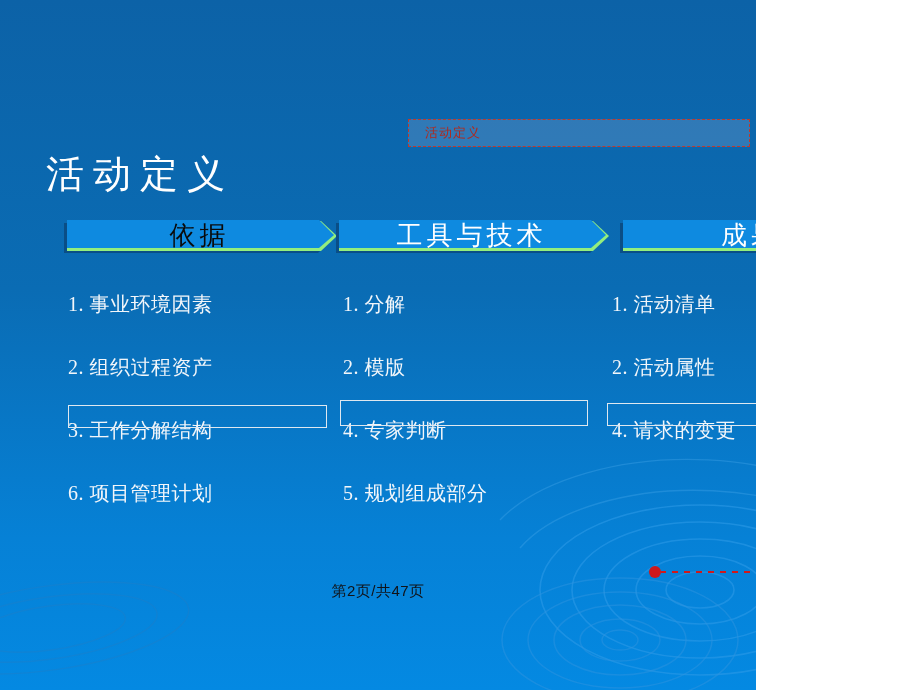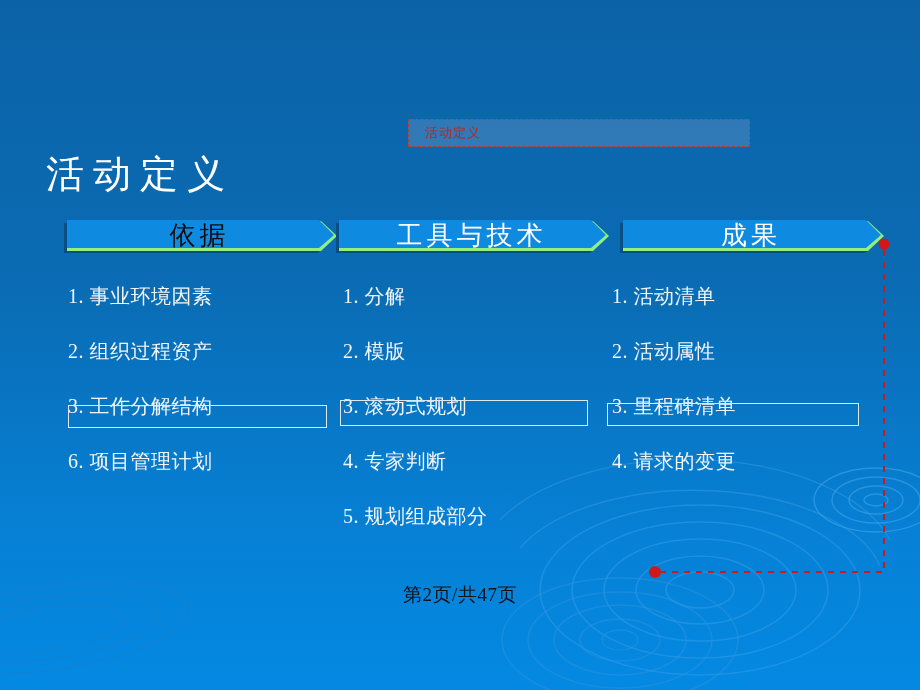--- a/index.html
+++ b/index.html
@@ -3,21 +3,21 @@
 <meta charset="utf-8">
 <style>
   * { box-sizing: border-box; margin: 0; padding: 0; }
   html, body {
     width: 920px; height: 690px;
     overflow: hidden;
     font-family: "Liberation Serif", "DejaVu Serif", serif;
   }
   #slide {
     position: relative;
-    width: 920px; height: 690px;
+    width: 756px; height: 690px;
     background: linear-gradient(to bottom, #0c62a7 0%, #0a6cb4 42%, #0681d6 78%, #0489e2 100%);
     overflow: hidden;
   }
 
   
   .ripples { position: absolute; inset: 0; pointer-events: none; }
 
   
   #anno-box {
     position: absolute;
@@ -75,20 +75,21 @@
     position: absolute;
     top: 286px;
   }
   .column .list-item {
     color: #f2f6fa;
     font-size: 20px;
     line-height: 1;
     height: 55px;
     white-space: nowrap;
     letter-spacing: 0.5px;
+    margin-top: 8px;
   }
   #col-inputs    { left: 68px;  }
   #col-tools     { left: 343px; }
   #col-outputs   { left: 612px; }
 
   
   .overlay-box {
     position: absolute;
     border: 1px solid #dfe8f0;
     background: transparent;
@@ -99,22 +100,22 @@
 
   
   #red-path { position: absolute; left: 0; top: 0; pointer-events: none; }
 
   
   #page-indicator {
     position: absolute;
     left: 0; right: 0; top: 582px;
     text-align: center;
     color: #111318;
-    font-size: 19px;
-    font-family: Liberation Serif, serif;
+    font-size: 15px;
+    font-family: Liberation Sans, sans-serif;
     letter-spacing: 0.5px;
   }
 </style>
 </head>
 <body>
 
 <div id="slide">
 
   <svg class="ripples" width="920" height="690" viewBox="0 0 920 690">
     <g fill="none" stroke="#2f9ae8" stroke-opacity="0.55" stroke-width="1.6">
@@ -188,29 +189,27 @@
   <div class="column" id="col-inputs">
     <div class="list-item">1. 事业环境因素</div>
     <div class="list-item">2. 组织过程资产</div>
     <div class="list-item">3. 工作分解结构</div>
     <div class="list-item">6. 项目管理计划</div>
   </div>
 
   <div class="column" id="col-tools">
     <div class="list-item">1. 分解</div>
     <div class="list-item">2. 模版</div>
-    <div class="list-item">3. 滚动式规划</div>
     <div class="list-item">4. 专家判断</div>
     <div class="list-item">5. 规划组成部分</div>
   </div>
 
   <div class="column" id="col-outputs">
     <div class="list-item">1. 活动清单</div>
     <div class="list-item">2. 活动属性</div>
-    <div class="list-item">3. 里程碑清单</div>
     <div class="list-item">4. 请求的变更</div>
   </div>
 
   <div class="overlay-box" id="box-inputs"></div>
   <div class="overlay-box" id="box-tools"></div>
   <div class="overlay-box" id="box-outputs"></div>
 
   <svg id="red-path" width="920" height="690" viewBox="0 0 920 690">
     <circle cx="884" cy="244" r="5.5" fill="#d0181b"></circle>
     <path d="M 884 250 L 884 572 L 661 572" stroke="#d0181b" stroke-width="2" fill="none" stroke-dasharray="6 6"></path>

